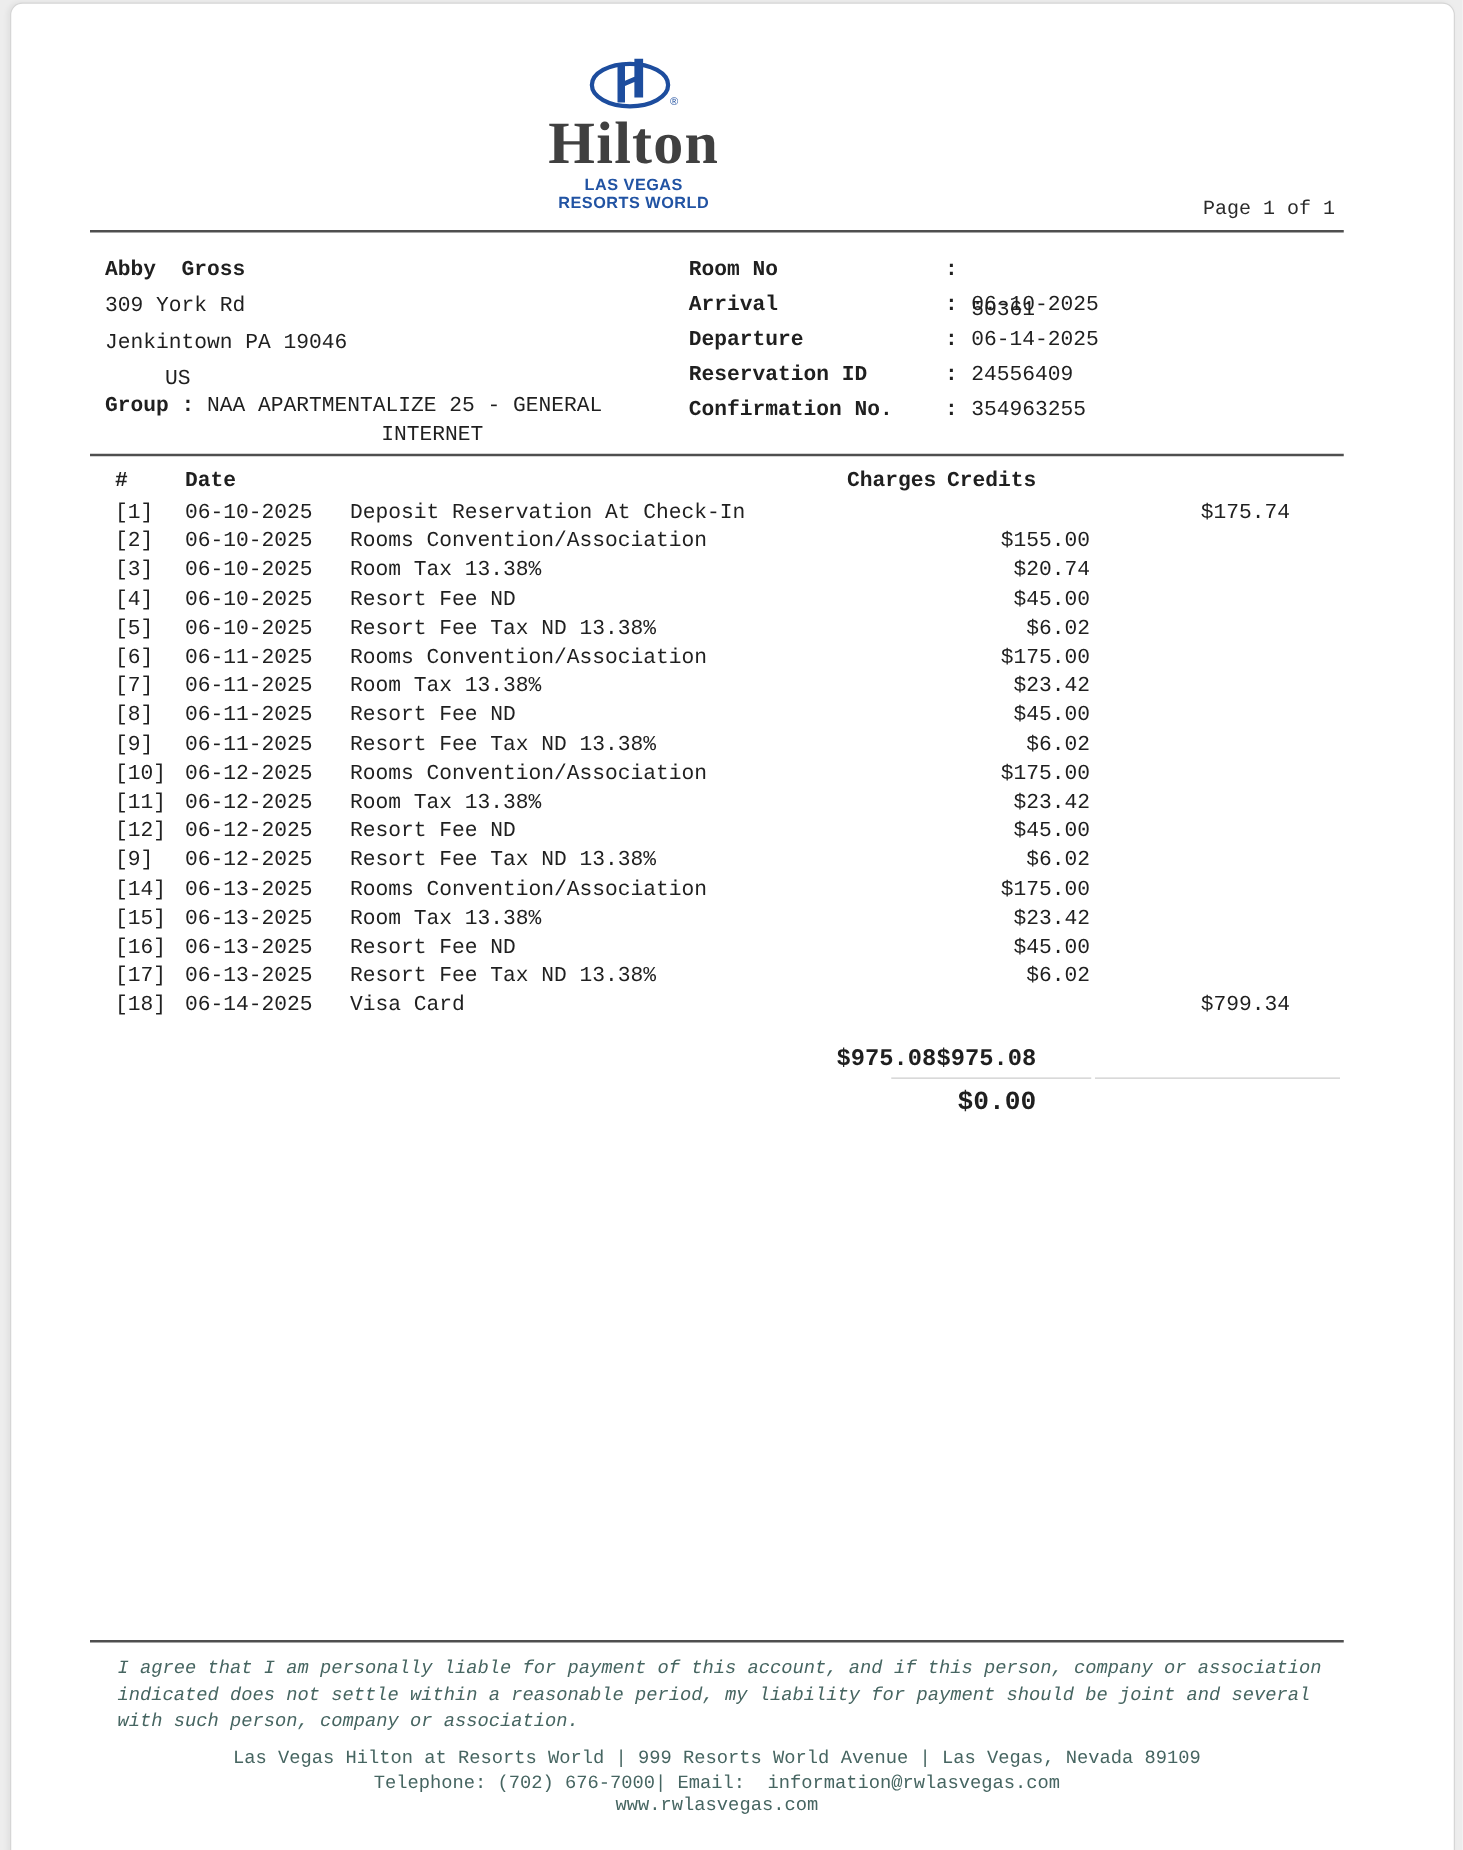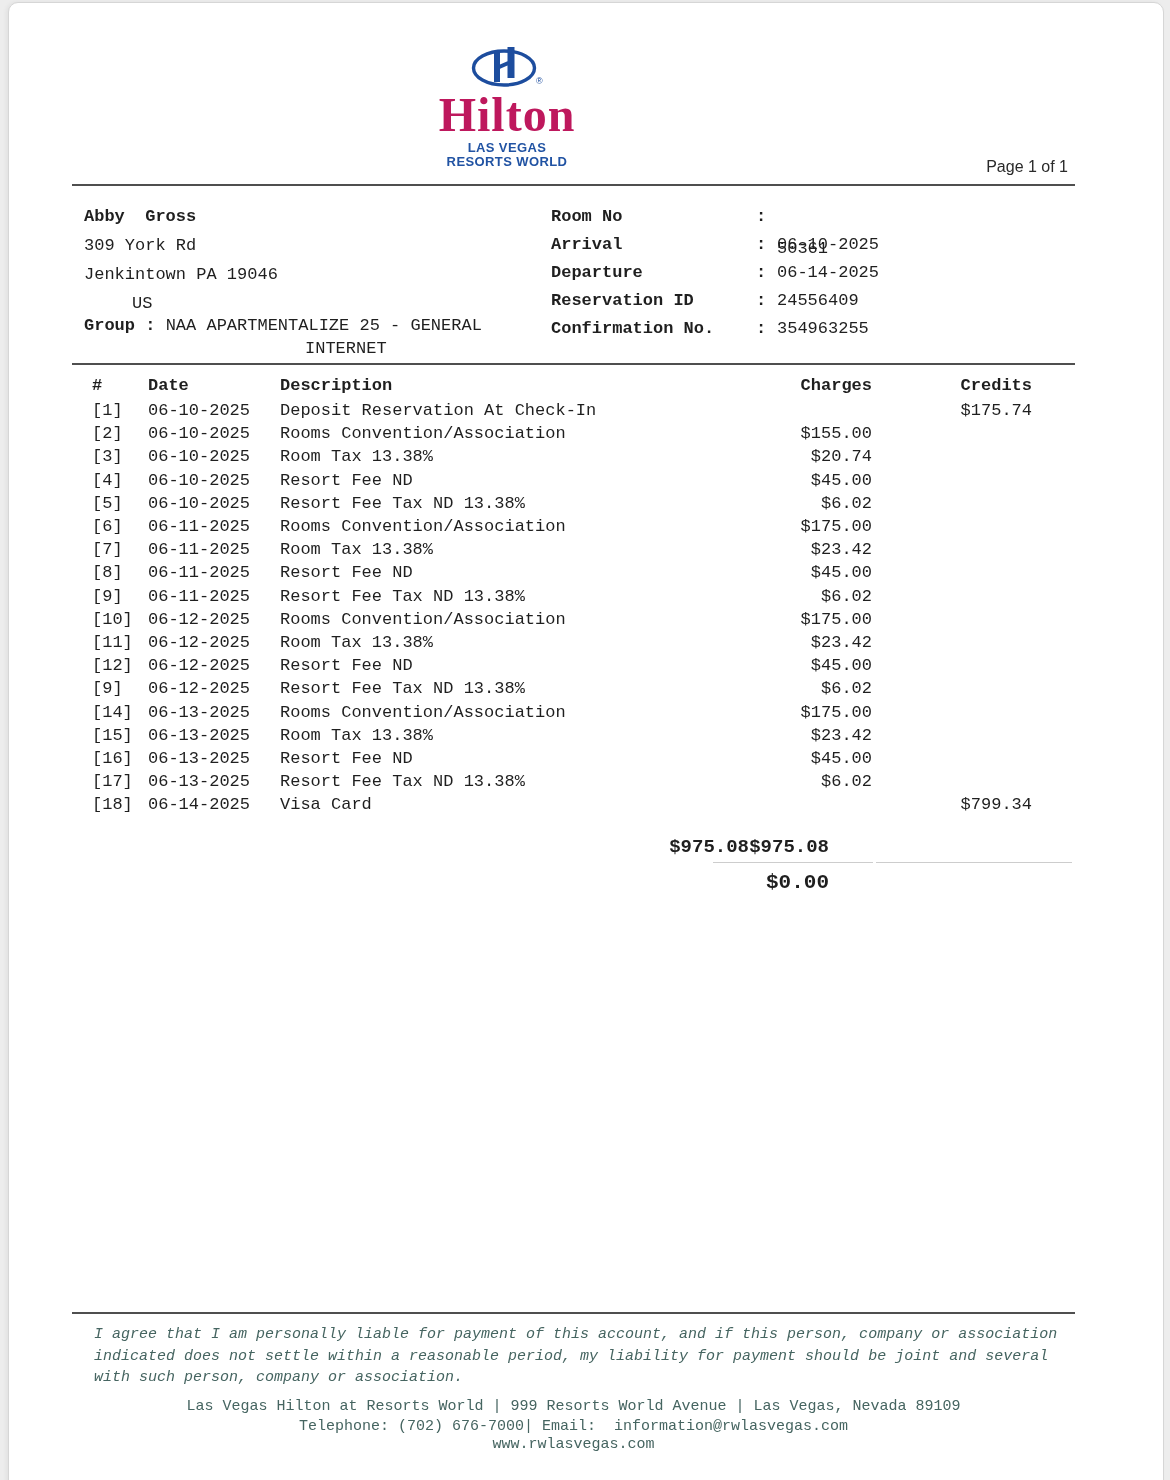--- a/index.html
+++ b/index.html
@@ -14,31 +14,31 @@
   .page {
     position: absolute;
     left: 8px; top: 2px;
     width: 1154px; height: 1490px;
     background: #ffffff;
     border: 1px solid #d6d6d6;
     border-radius: 10px 10px 0 0;
     box-shadow: -2px 0 4px rgba(0,0,0,0.05);
   }
   .abs { position: absolute; }
-  .mono { font-family: Liberation Sans, sans-serif; }
+  .mono { font-family: Liberation Mono, monospace; }
   .b { font-weight: 700; }
   .pre { white-space: pre; text-align: right; }
 
   
   .logo-block { position: absolute; left: 307px; top: 42px; width: 400px; text-align: center; }
   .logo-mark { display: inline-block; }
   .brand-word {
     font-family: "Liberation Serif", "DejaVu Serif", serif;
     font-weight: 700; font-size: 48px; line-height: 44px;
-    color: #be185d; letter-spacing: 1px; margin-top: 0px;
+    color: #404040; letter-spacing: 1px; margin-top: 0px;
   }
   .brand-sub {
     font-family: "Liberation Sans", "DejaVu Sans", sans-serif;
     font-weight: 700; font-size: 13px; line-height: 14px;
     color: #2153a3; letter-spacing: 0.4px;
   }
   .page-indicator { position: absolute; top: 158px; right: 102px; font-size: 16px; color: #2a2a2a; }
 
   .rule { position: absolute; left: 72px; width: 1003px; height: 2px; background: #4f4f4f; }
 
@@ -119,21 +119,20 @@
 <div class="abs fs17 res-label" style="top:319px;">Confirmation No.</div>
 <div class="abs fs17 res-sep" style="top:319px;">:</div>
 <div class="abs fs17 res-value" style="top:319px;">354963255</div>
 
 <div class="rule" style="top:363px;"></div>
 
 <div class="folio">
   <div class="trow thead">
     <div class="cell num">#</div>
     <div class="cell date">Date</div>
-    <div class="cell desc">Description</div>
     <div class="cell charges">Charges</div>
     <div class="cell credits">Credits</div>
   </div>
   <div id="folio-rows">
       <div class="trow">
         <div class="cell num">[1]</div>
         <div class="cell date">06-10-2025</div>
         <div class="cell desc">Deposit Reservation At Check-In</div>
         <div class="cell charges"></div>
         <div class="cell credits">$175.74</div>

